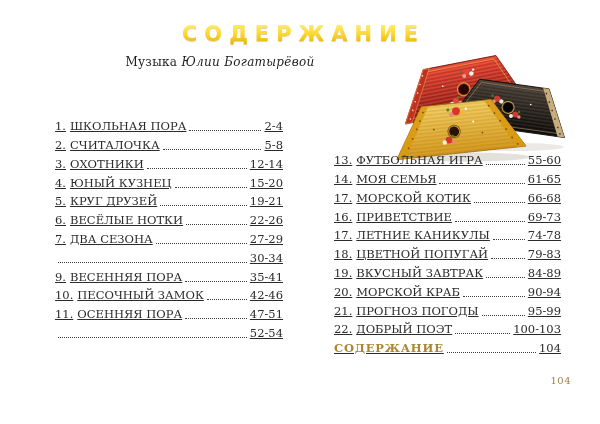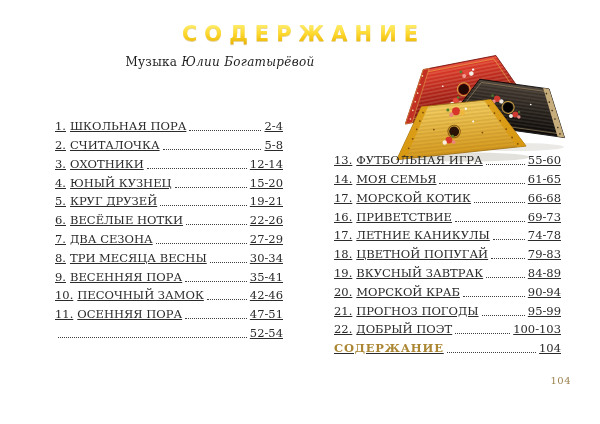--- a/index.html
+++ b/index.html
@@ -235,21 +235,20 @@
     <span class="p">22-26</span>
   </div>
 
   <div class="toc-row">
     <span class="t"><span class="num">7.</span><span class="ttl">ДВА СЕЗОНА</span></span>
     <span class="leader"></span>
     <span class="p">27-29</span>
   </div>
 
   <div class="toc-row">
-    <span class="t"><span class="num">8.</span><span class="ttl">ТРИ МЕСЯЦА ВЕСНЫ</span></span>
     <span class="leader"></span>
     <span class="p">30-34</span>
   </div>
 
   <div class="toc-row">
     <span class="t"><span class="num">9.</span><span class="ttl">ВЕСЕННЯЯ ПОРА</span></span>
     <span class="leader"></span>
     <span class="p">35-41</span>
   </div>
 

